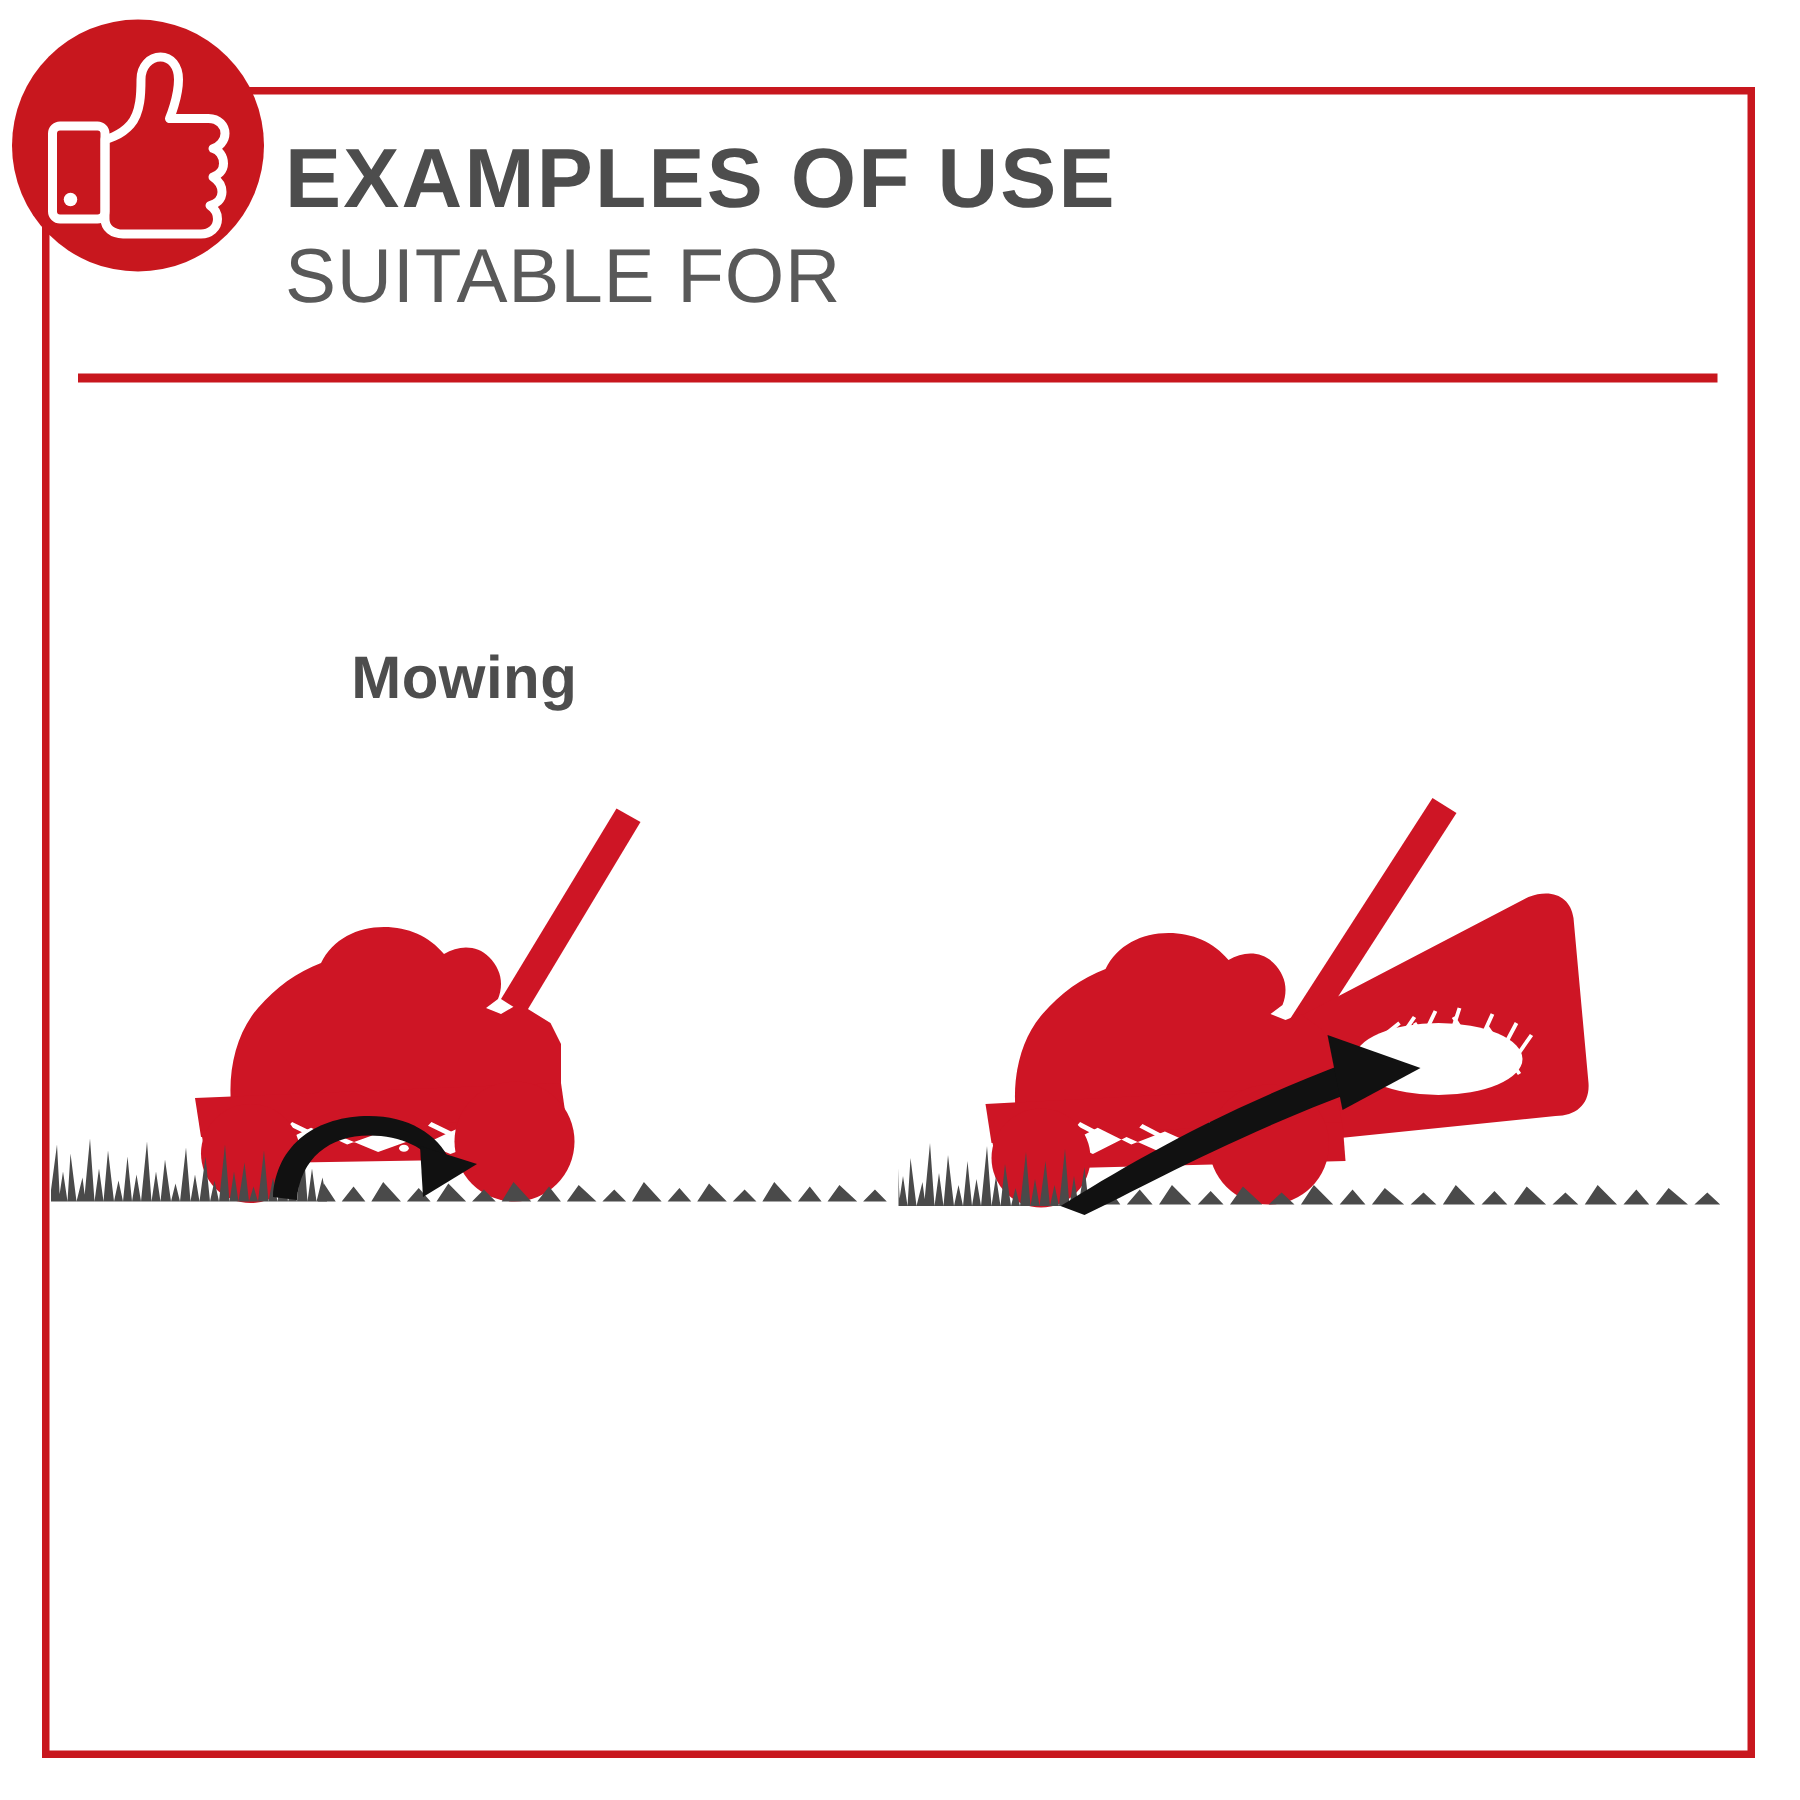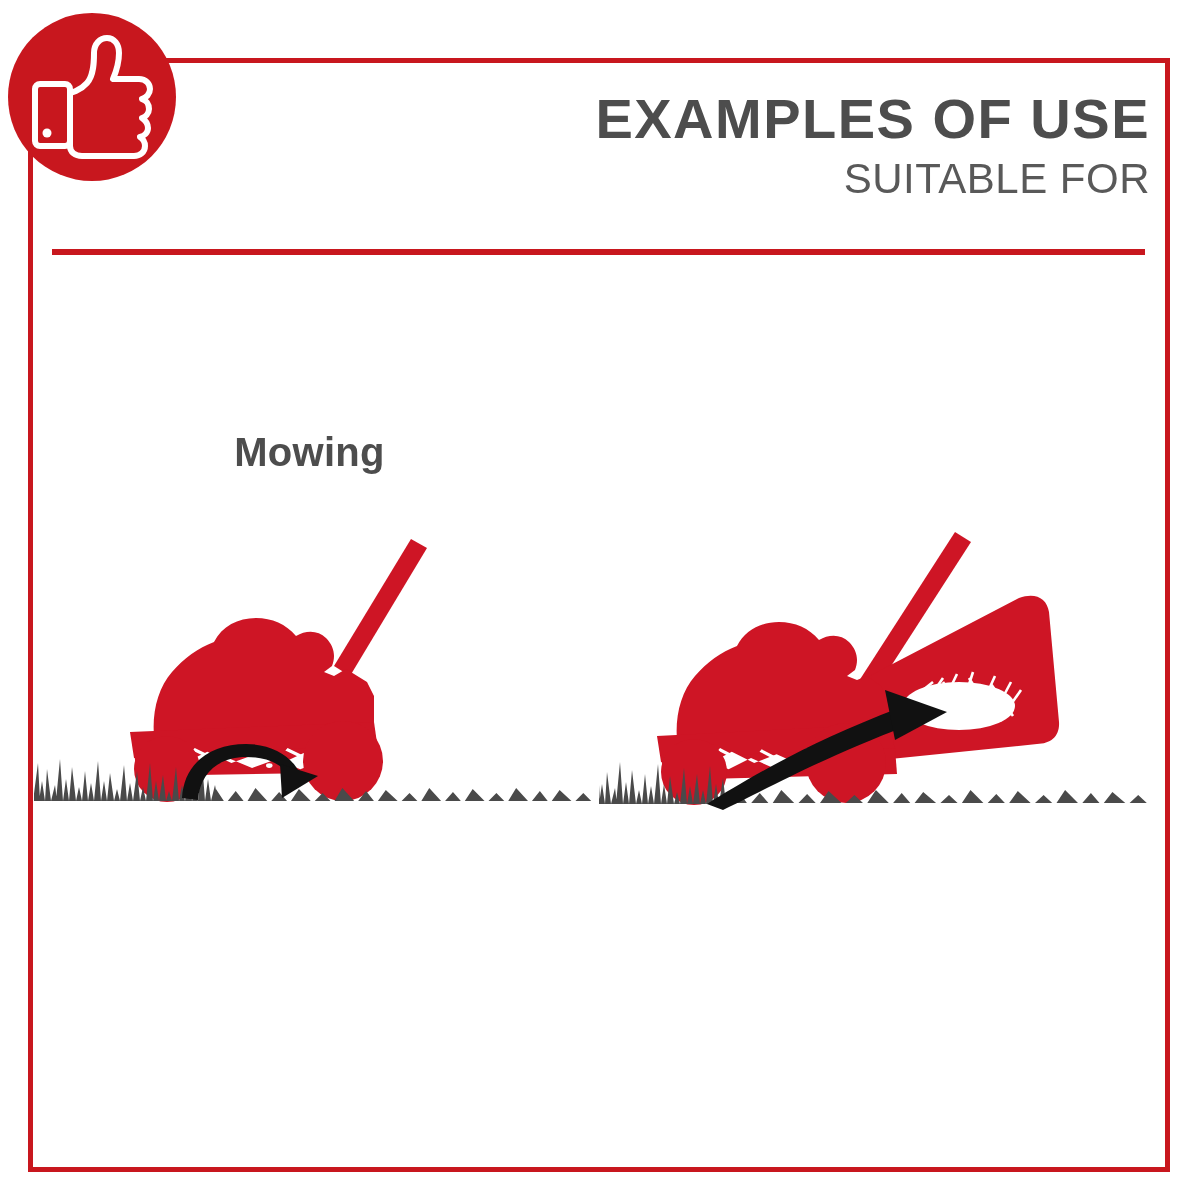--- a/index.html
+++ b/index.html
@@ -45,34 +45,34 @@
     z-index: 5;
   }
   .badge svg { display: block; }
 
   
   .header {
     position: absolute;
     left: 190px;
     top: 90px;
     width: 960px;
-    text-align: right;
+    text-align: left;
     z-index: 3;
   }
   .title {
     font-size: 56px;
     font-weight: bold;
     color: #4D4D4D;
     letter-spacing: 1.5px;
     line-height: 1.05;
     margin: 0;
     white-space: nowrap;
   }
   .subtitle {
-    font-size: 42px;
+    font-size: 51px;
     font-weight: normal;
     color: #595959;
     letter-spacing: 0.5px;
     line-height: 1.15;
     margin: 6px 0 0 0;
     white-space: nowrap;
   }
 
   
   .divider {

